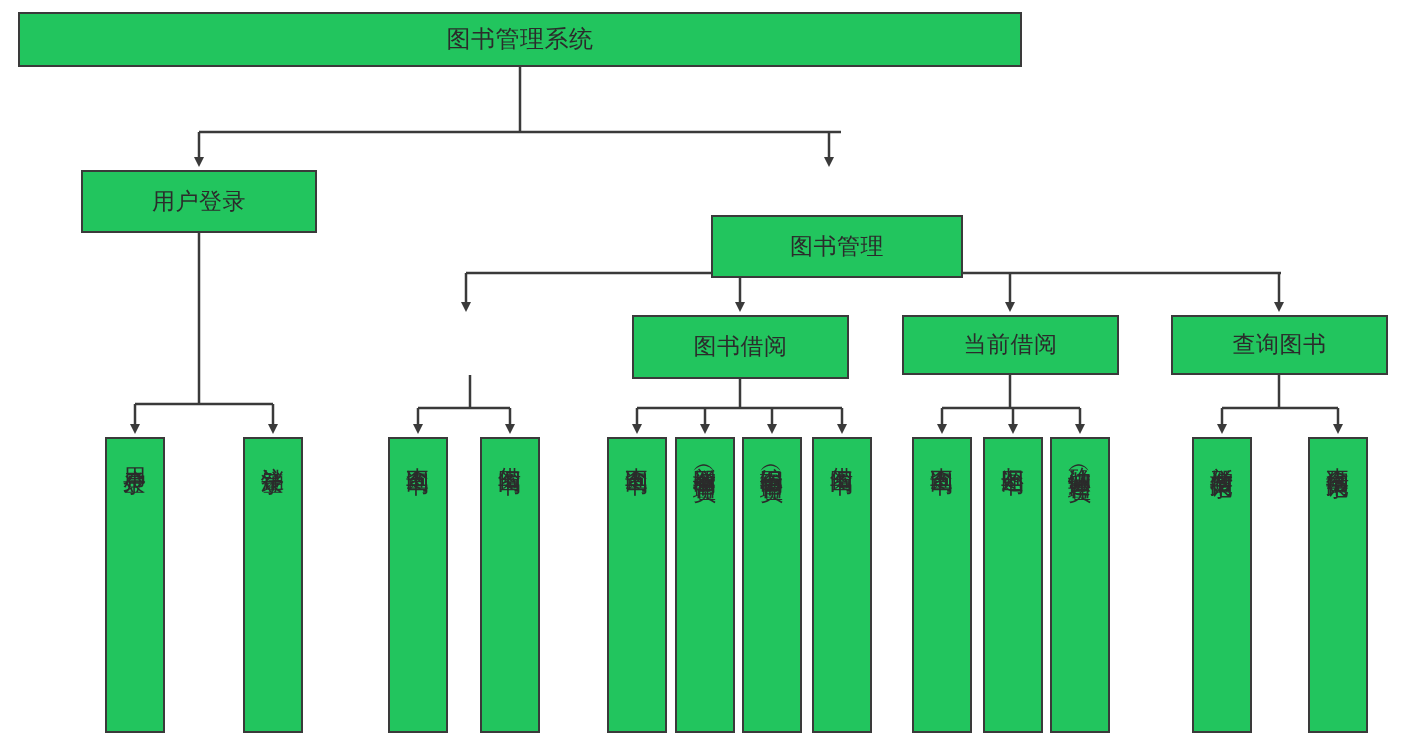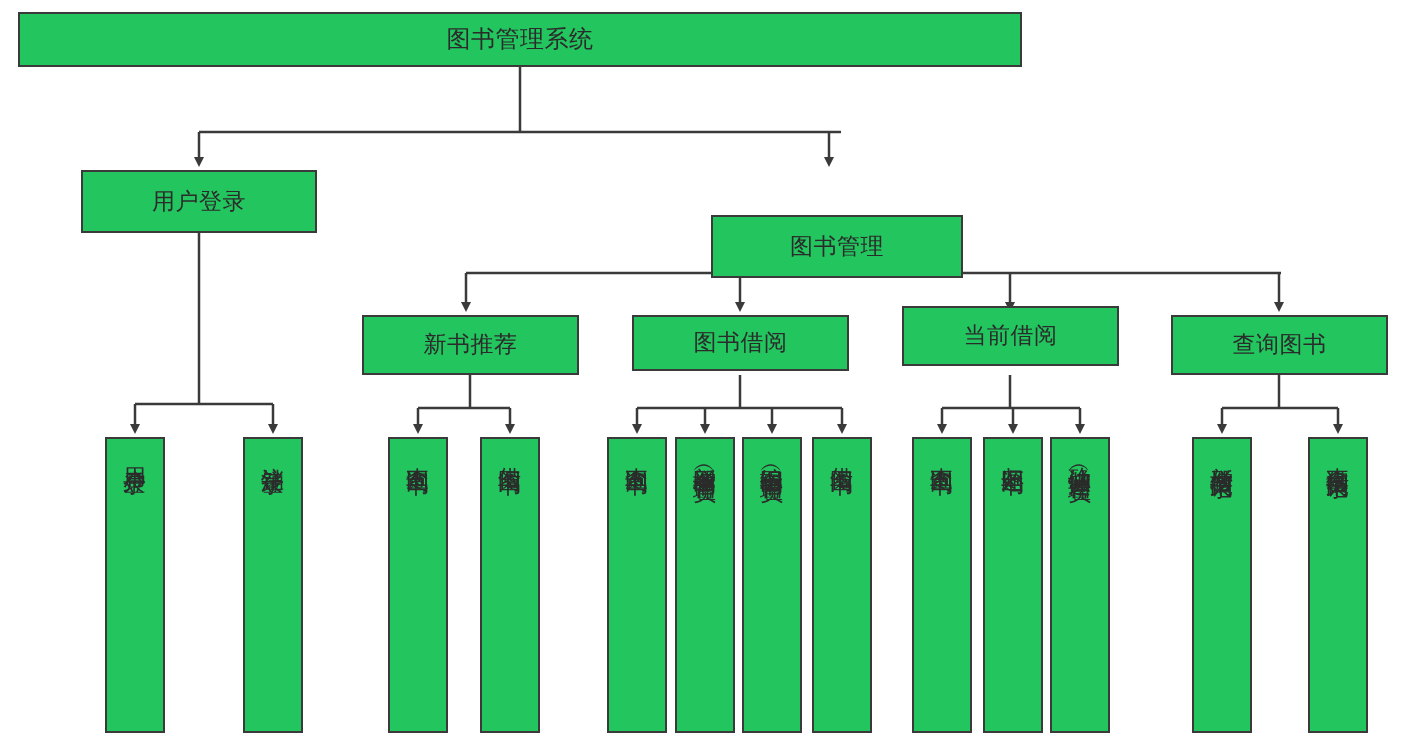--- a/index.html
+++ b/index.html
@@ -148,27 +148,24 @@
     <span class="label">图书管理系统</span>
   </div>
 
   <div class="node horiz" style="left:81px; top:170px; width:236px; height:63px;">
     <span class="label">用户登录</span>
   </div>
   <div class="node horiz" style="left:711px; top:170px; width:252px; height:63px;margin-top:45px;">
     <span class="label">图书管理</span>
   </div>
 
-  <div class="node horiz" style="left:362px; top:315px; width:217px; height:60px;">
-    <span class="label">新书推荐</span>
-  </div>
-  <div class="node horiz" style="left:632px; top:315px; width:217px; height:56px;">
+  <div class="node horiz" style="left:632px; top:315px; width:217px; height:64px;">
     <span class="label">图书借阅</span>
   </div>
-  <div class="node horiz" style="left:902px; top:306px; width:217px; height:60px;">
+  <div class="node horiz" style="left:902px; top:315px; width:217px; height:60px;">
     <span class="label">当前借阅</span>
   </div>
   <div class="node horiz" style="left:1171px; top:315px; width:217px; height:60px;">
     <span class="label">查询图书</span>
   </div>
 
   <div class="node vert" style="left:105px; top:437px; width:60px; height:296px;">
     <span class="label">用户登录</span>
   </div>
   <div class="node vert" style="left:243px; top:437px; width:60px; height:296px;">

